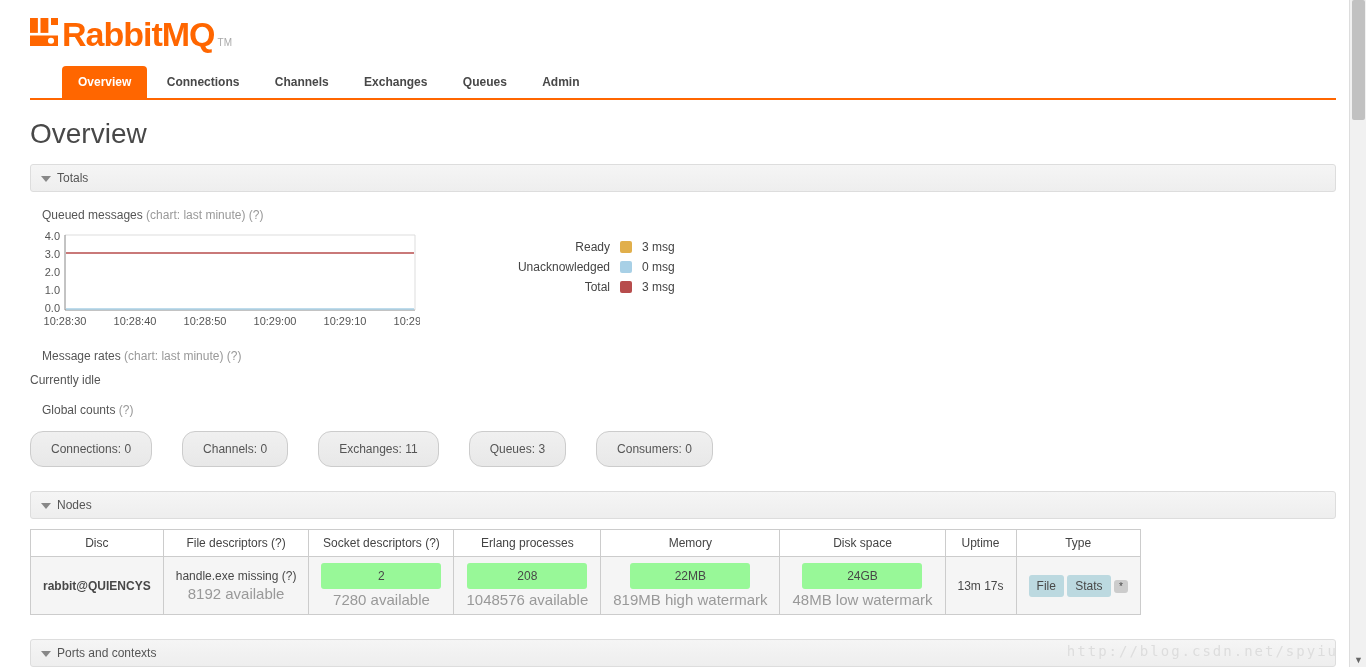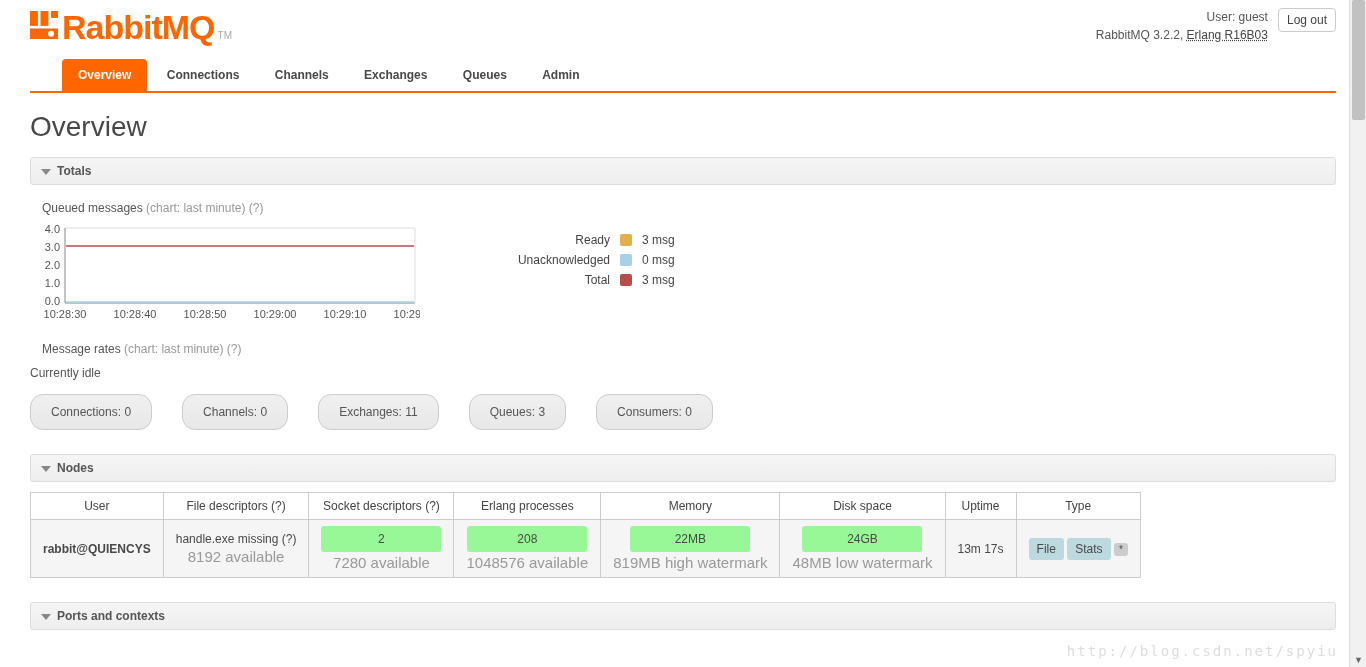--- a/index.html
+++ b/index.html
@@ -1,33 +1,33 @@
 <!DOCTYPE html>
 <html><head>
 <meta charset="utf-8">
 <style>
 * { box-sizing: border-box; margin: 0; padding: 0; }
 body { font-family: Verdana, Arial, sans-serif; font-size: 12px; color: #484848; background: #fff; width: 1366px; }
 .page { padding: 0 30px 30px 30px; }
-.header { display: flex; justify-content: space-between; align-items: flex-start; padding-top: 8px; }
+.header { display: flex; justify-content: space-between; align-items: flex-start; padding-top: 15px; }
 .logo { display: flex; align-items: baseline; }
 .logo-icon { display:inline-block; width:28px; height:28px; margin-right:4px; }
 .logo-icon svg { width:100%; height:100%; }
 .logo-text { font-size: 34px; font-weight: bold; color: #ff6600; letter-spacing: -1px; }
 .logo-tm { color: #aaa; font-size: 10px; margin-left: 3px; }
 .userblock { text-align: right; color: #555; display:flex; align-items:flex-start; gap:10px;}
 .userlines { line-height: 1.5; }
 .logout { border: 1px solid #ccc; border-radius: 4px; padding: 4px 8px; background: #fff; font-size: 12px; color: #444; cursor: pointer; }
 .tabs { margin-top: 12px; border-bottom: 2px solid #ff6600; padding-left: 32px; }
 .tab { display: inline-block; padding: 9px 16px; font-weight: bold; color: #484848; cursor: pointer; border-top-left-radius:4px; border-top-right-radius:4px;}
 .tab.active { background: #ff6600; color: #fff; }
 h1.page-title { font-size: 28px; font-weight: normal; margin: 18px 0 14px 0; color: #484848; }
 .section-head { background: linear-gradient(#f5f5f5,#eee); border: 1px solid #ddd; padding: 6px 10px; border-radius:3px; margin-top: 10px; }
 .section-head .tri { display:inline-block; width:0;height:0;border-left:5px solid transparent;border-right:5px solid transparent;border-top:6px solid #888; margin-right:6px; vertical-align:middle;}
-.section-head b { font-weight: bold; color: #555; }
+.section-head b { font-weight: normal; color: #555; }
 .subhead { margin: 16px 0 8px 12px; color: #555; }
 .subhead .grey { color: #999; }
 .help { display:inline-block; color:#999; cursor:pointer; }
 .chart-area { display:flex; gap:60px; align-items:flex-start; }
 .chart-box { }
 .chart-svg { border: none; }
 .legend { margin-top:4px; }
 .legend-row { display:flex; align-items:center; justify-content:flex-end; gap:10px; margin:6px 0; }
 .legend-label { color:#444; width:130px; text-align:right;}
 .legend-swatch { width:12px; height:12px; border-radius:2px; }
@@ -62,27 +62,20 @@
             <rect x="0" y="0" width="9" height="17" fill="#ff6600"></rect>
             <rect x="12" y="0" width="9" height="17" fill="#ff6600"></rect>
             <rect x="0" y="20" width="32" height="12" fill="#ff6600"></rect>
             <rect x="24" y="0" width="8" height="8" fill="#ff6600"></rect>
             <circle cx="24" cy="26" r="3.5" fill="#fff"></circle>
           </svg>
       </span>
       <span class="logo-text">RabbitMQ</span>
       <span class="logo-tm">TM</span>
     </div>
-    <div class="userblock">
-      <div class="userlines">
-        <div><span>User:</span> <span>guest</span></div>
-        <div><span>RabbitMQ 3.2.2,</span> <a class="erlang">Erlang R16B03</a></div>
-      </div>
-      <button class="logout">Log out</button>
-    </div>
   </div>
 
   <div class="tabs">
     <span class="tab active">Overview</span>
     <span class="tab">Connections</span>
     <span class="tab">Channels</span>
     <span class="tab">Exchanges</span>
     <span class="tab">Queues</span>
     <span class="tab">Admin</span>
   </div>
@@ -142,36 +135,40 @@
     </div>
   </div>
 
   <div class="subhead">
     <span>Message rates</span>
     <span class="grey">(chart: last minute)</span>
     <span class="help">(?)</span>
   </div>
   <div class="idle">Currently idle</div>
 
+  <div class="subhead">
+    <span>Global counts</span>
+    <span class="help">(?)</span>
+  </div>
   <div class="counts-row">
     <div class="count-btn"><span>Connections:</span> <span>0</span></div>
     <div class="count-btn"><span>Channels:</span> <span>0</span></div>
     <div class="count-btn"><span>Exchanges:</span> <span>11</span></div>
     <div class="count-btn"><span>Queues:</span> <span>3</span></div>
     <div class="count-btn"><span>Consumers:</span> <span>0</span></div>
   </div>
 
   <div class="section-head" style="margin-top:24px">
     <span class="tri"></span><b>Nodes</b>
   </div>
 
   <table class="nodes-table">
     <thead>
       <tr>
-        <th>User</th>
+        <th>Disc</th>
         <th>File descriptors (?)</th>
         <th>Socket descriptors (?)</th>
         <th>Erlang processes</th>
         <th>Memory</th>
         <th>Disk space</th>
         <th>Uptime</th>
         <th>Type</th>
       </tr>
     </thead>
     <tbody>

